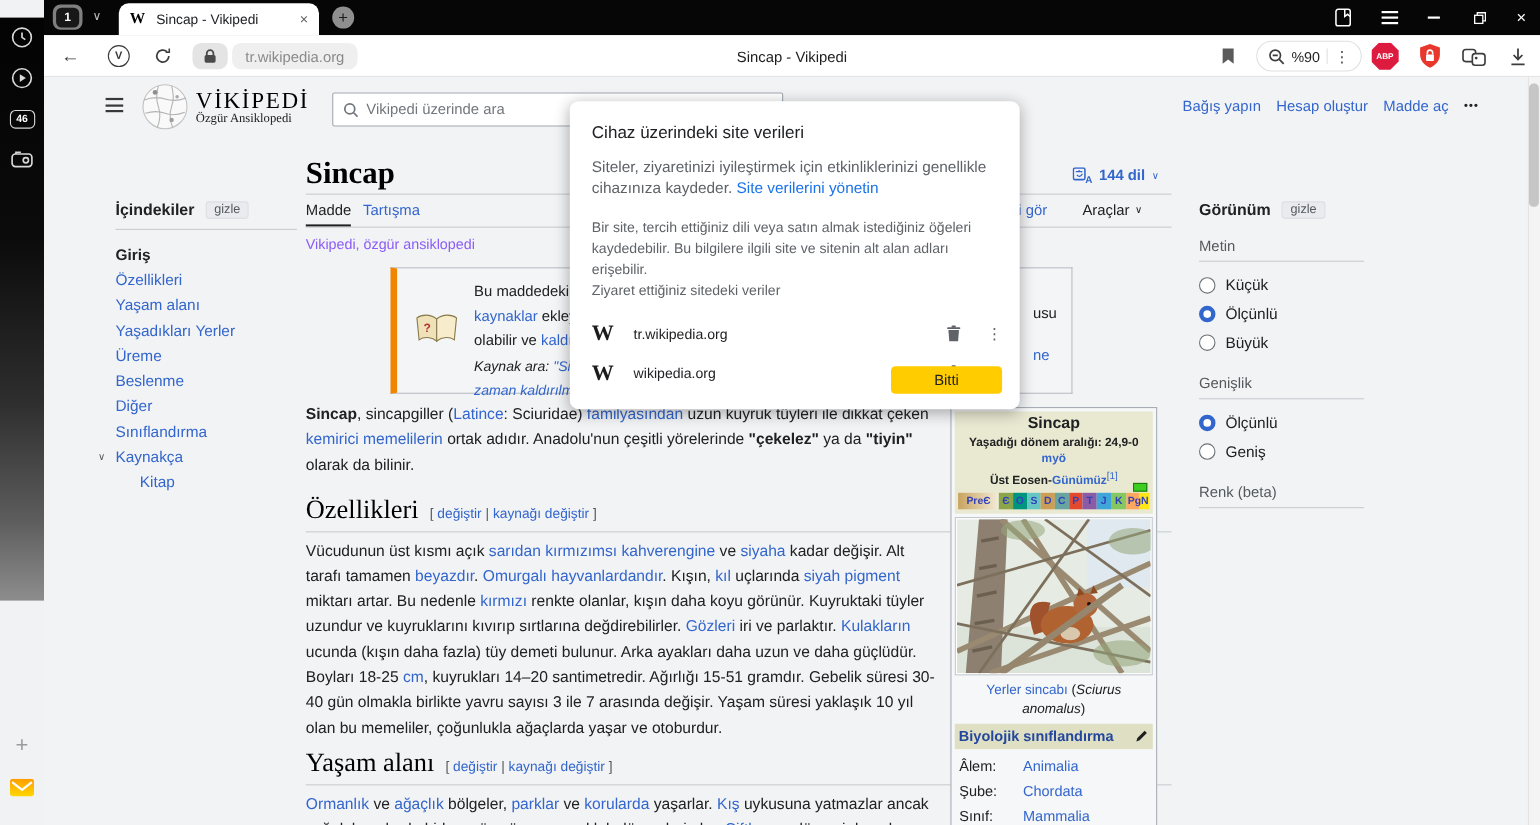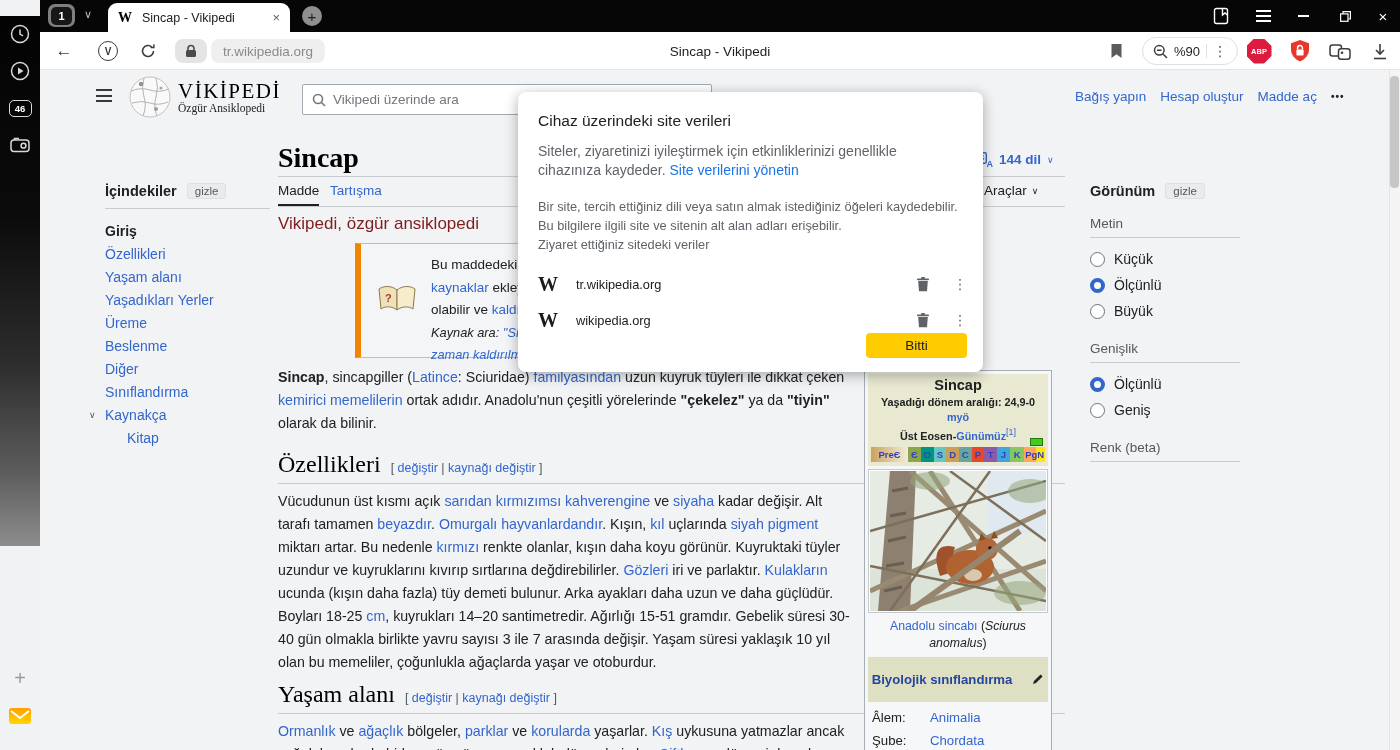--- a/index.html
+++ b/index.html
@@ -80,42 +80,42 @@
 .langbtn{position:absolute;left:935px;top:82px;display:flex;align-items:center;gap:6px}
 .langcount{font-size:13.5px;font-weight:bold;color:#3366cc}
 .chevblue{font-size:9px;color:#3366cc}
 .chevdark{font-size:9px;color:#202122}
 .mainhr{position:absolute;left:238px;width:787px;border:none;border-top:1px solid #c8ccd1}
 .tabsrow{position:absolute;left:238px;top:113px;width:787px;height:24px;font-size:13.5px}
 .t-article{position:absolute;left:0;top:0;color:#202122;padding-bottom:6px;border-bottom:2px solid #202122}
 .t-talk{position:absolute;left:52px;top:0;color:#3366cc}
 .t-hist{position:absolute;left:602px;top:0;color:#3366cc}
 .t-tools{position:absolute;left:706px;top:0;color:#202122;display:flex;gap:5px;align-items:center}
-.sitesub{position:absolute;left:238px;top:144px;font-size:17px;color:#7f1d1d}
+.sitesub{position:absolute;left:238px;top:144px;font-size:13px;color:#8b5cf6}
 .ambox{position:absolute;left:315px;top:173px;width:620px;height:115px;background:#f4f5f7;border:1px solid #b8bec5;border-left:6px solid #f28500}
 .ambox-book{position:absolute;left:16px;top:40px}
 .ambox-text{position:absolute;left:70px;top:10px;font-size:13.5px;color:#202122;line-height:22.5px}
 .ambox-frag{position:absolute;font-size:13.5px}
 .para{position:absolute;left:238px;width:576px;font-size:14.2px;line-height:23px;color:#202122}
 .h2{position:absolute;left:238px;font-family:"Liberation Serif",serif;font-size:24px;color:#000;display:flex;align-items:baseline;gap:10px}
 .editlinks{font-family:Liberation Sans, sans-serif;font-size:12.5px;color:#54595d}
 .schr{position:absolute;left:238px;width:787px;border:none;border-top:1px solid #c8ccd1}
 
 
 .infobox{position:absolute;left:824px;top:300px;width:188px;min-height:395px;background:#f6f7f8;border:1px solid #a7adb5;padding:3px;font-size:11px}
 .ib-head{background:#e9e9d2;padding:3px 2px 4px;text-align:center}
 .ib-title{font-size:14.5px;font-weight:bold;color:#202122;margin-bottom:2px}
 .ib-period{font-size:10.8px;line-height:15px;color:#202122}
 .geo{position:relative;display:flex;height:15px;margin:3px 1px 0}
 .geo-seg{height:15px;display:flex;align-items:center;justify-content:center;overflow:hidden}
 .geo-label{font-size:9.5px;font-weight:bold;color:#3340bb;white-space:nowrap}
 .geo-marker{position:absolute;right:2px;top:-9px;width:13px;height:8px;background:#3ecf1e;border:1px solid #237a10}
 .ib-img{margin-top:3px;border:1px solid #c3c8cd;background:#fff;padding:1px;line-height:0}
 .ib-caption{text-align:center;font-size:12.3px;line-height:17px;padding:5px 2px;color:#202122}
-.ib-class{background:#dfe0c3;text-align:center;font-size:13.2px;font-weight:bold;color:#24479e;padding:15px 0;display:flex;align-items:center;justify-content:center;gap:20px}
+.ib-class{background:#dfe0c3;text-align:center;font-size:13.2px;font-weight:bold;color:#24479e;padding:4px 0;display:flex;align-items:center;justify-content:center;gap:20px}
 .ib-rows{padding:5px 4px}
 .ib-row{display:flex;height:22.5px;align-items:center;font-size:13.2px}
 .ib-label{width:58px;color:#202122}
 .ib-value{color:#3366cc}
 
 
 .appearance{position:absolute;left:1050px;top:113px;width:150px}
 .ap-head{display:flex;align-items:center;gap:10px}
 .ap-title{font-size:14.5px;font-weight:bold;color:#202122}
 .ap-group-label{font-size:13.5px;color:#54595d;margin-top:17px}
@@ -123,21 +123,21 @@
 .radio-row{display:flex;align-items:center;gap:9px;height:26px}
 .radio{width:15px;height:15px;border:1.5px solid #6e7277;border-radius:50%;background:#fff;flex:none}
 .radio.selected{border:4.8px solid #3366cc}
 .radio-label{font-size:14px;color:#202122}
 
 
 .pscroll{position:absolute;right:0;top:0;width:11px;height:680px;background:#f4f4f4;border-left:1px solid #e3e3e3}
 .pthumb{position:absolute;right:1px;top:6px;width:9px;height:112px;background:#c6c6c6;border-radius:4px}
 
 
-.dialog{position:absolute;left:518px;top:92px;width:465px;height:280px;background:#fff;border-radius:8px;z-index:30;
+.dialog{position:absolute;left:518px;top:92px;width:409px;height:280px;background:#fff;border-radius:8px;z-index:30;
  box-shadow:0 3px 14px rgba(0,0,0,.32);padding:20px 20px 26px}
 .dlg-title{font-size:15.5px;color:#202124}
 .dlg-desc{font-size:14px;color:#5f6368;line-height:19px;margin-top:12px}
 .dlg-link{color:#1a73e8}
 .dlg-sec{font-size:12.8px;color:#5f6368;line-height:19px;margin-top:17px}
 .sites{margin-top:12px}
 .site-row{display:flex;align-items:center;height:36px}
 .site-w{font-family:"Liberation Serif",serif;font-size:20px;font-weight:bold;color:#1b1b1b;width:38px}
 .site-domain{font-size:12.8px;color:#202124;flex:1}
 .site-trash{width:16px;display:flex;justify-content:center;margin-right:22px}
@@ -533,42 +533,42 @@
           <circle cx="120" cy="77" r="1.8" fill="#1d1208"></circle>
           <ellipse cx="103" cy="104" rx="9" ry="6" fill="#d9c8ae"></ellipse>
           <path d="M40 140L150 60" stroke="#95866d" stroke-width="6" fill="none"></path>
           <g fill="#95a77c" opacity="0.55">
             <ellipse cx="160" cy="20" rx="22" ry="12"></ellipse>
               <ellipse cx="150" cy="122" rx="26" ry="12"></ellipse>
               <ellipse cx="60" cy="10" rx="20" ry="9"></ellipse>
           </g>
         </svg>
       </div>
-      <div class="ib-caption"><span class="lk">Anadolu sincabı</span><span> (</span><span class="i">Sciurus anomalus</span><span>)</span></div>
+      <div class="ib-caption"><span class="lk">Yerler sincabı</span><span> (</span><span class="i">Sciurus anomalus</span><span>)</span></div>
       <div class="ib-class">
         <span>Biyolojik sınıflandırma</span>
         <svg width="12" height="12" viewBox="0 0 12 12">
             <path d="M1 11l1-3 6.6-6.6 2 2L4 10z" fill="#202122"></path>
           </svg>
       </div>
       <div class="ib-rows">
 
           <div class="ib-row">
             <span class="ib-label">Âlem:</span>
             <span class="ib-value">Animalia</span>
           </div>
 
           <div class="ib-row">
             <span class="ib-label">Şube:</span>
             <span class="ib-value">Chordata</span>
           </div>
 
           <div class="ib-row">
             <span class="ib-label">Sınıf:</span>
-            <span class="ib-value">Anadolu</span>
+            <span class="ib-value">Mammalia</span>
           </div>
 
         </div>
     </div>
 
     <div class="appearance">
       <div class="ap-head">
         <span class="ap-title">Görünüm</span>
         <span class="chip">gizle</span>
       </div>

